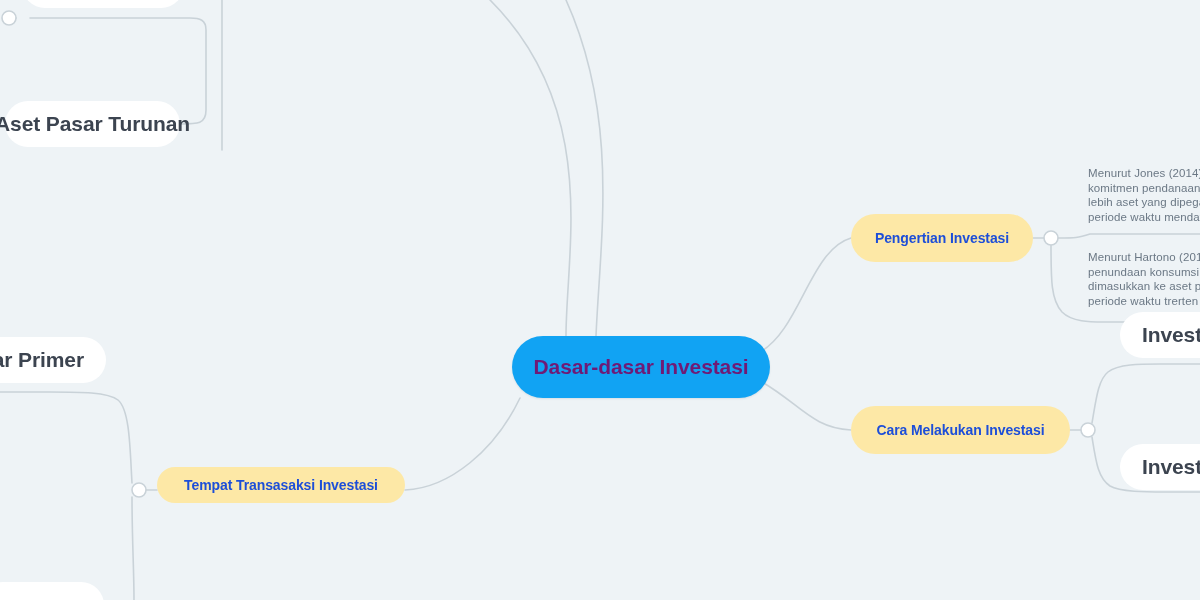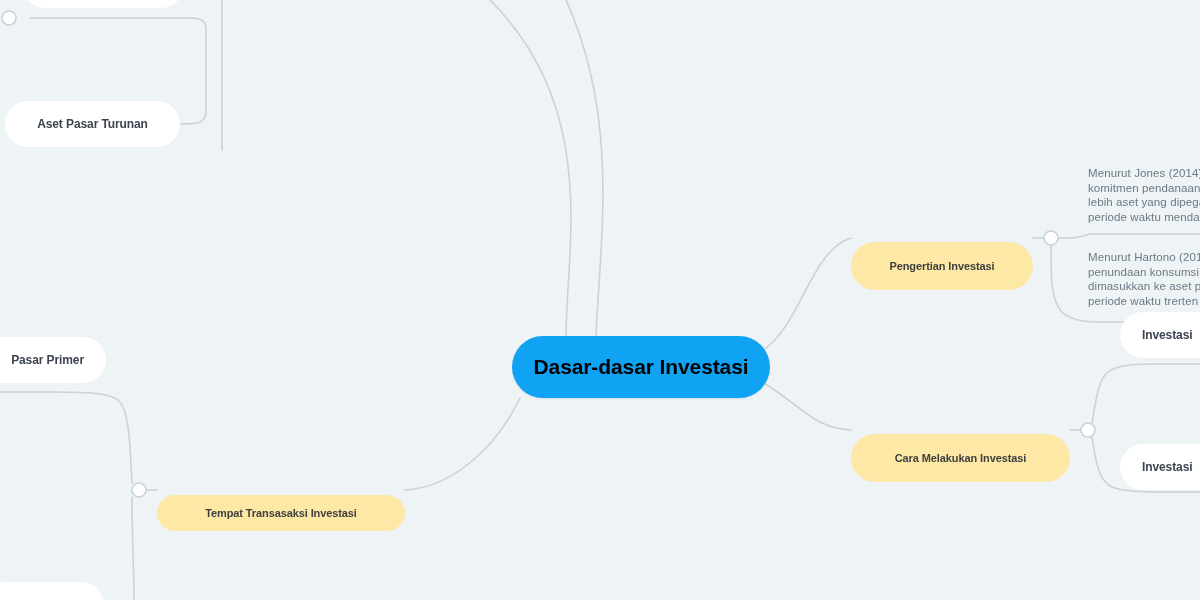--- a/index.html
+++ b/index.html
@@ -34,42 +34,41 @@
     box-sizing: border-box;
     display: flex;
     align-items: center;
     justify-content: center;
     white-space: nowrap;
     border-radius: 999px;
     letter-spacing: -0.1px;
   }
   .node.root {
     background: #11a3f3;
-    color: #000000;
+    color: #701a75;
     font-size: 21px;
     font-weight: bold;
     padding: 0 30px;
     height: 62px;
     border-radius: 31px;
     box-shadow: 0 1px 2px rgba(20,60,90,0.10);
   }
   .node.branch {
     background: #fde8a6;
-    color: #404040;
-    font-size: 11px;
+    color: #1d4ed8;
+    font-size: 14px;
     font-weight: bold;
     padding: 0 22px;
     height: 48px;
     border-radius: 24px;
-    margin-top: 28px;
   }
   .node.leaf {
     background: #ffffff;
     color: #3c4450;
-    font-size: 12px;
+    font-size: 21px;
     font-weight: bold;
     padding: 0 22px;
     height: 48px;
     border-radius: 24px;
   }
   .note {
     position: absolute;
     color: #6b7885;
     font-size: 11.5px;
     line-height: 14.5px;

